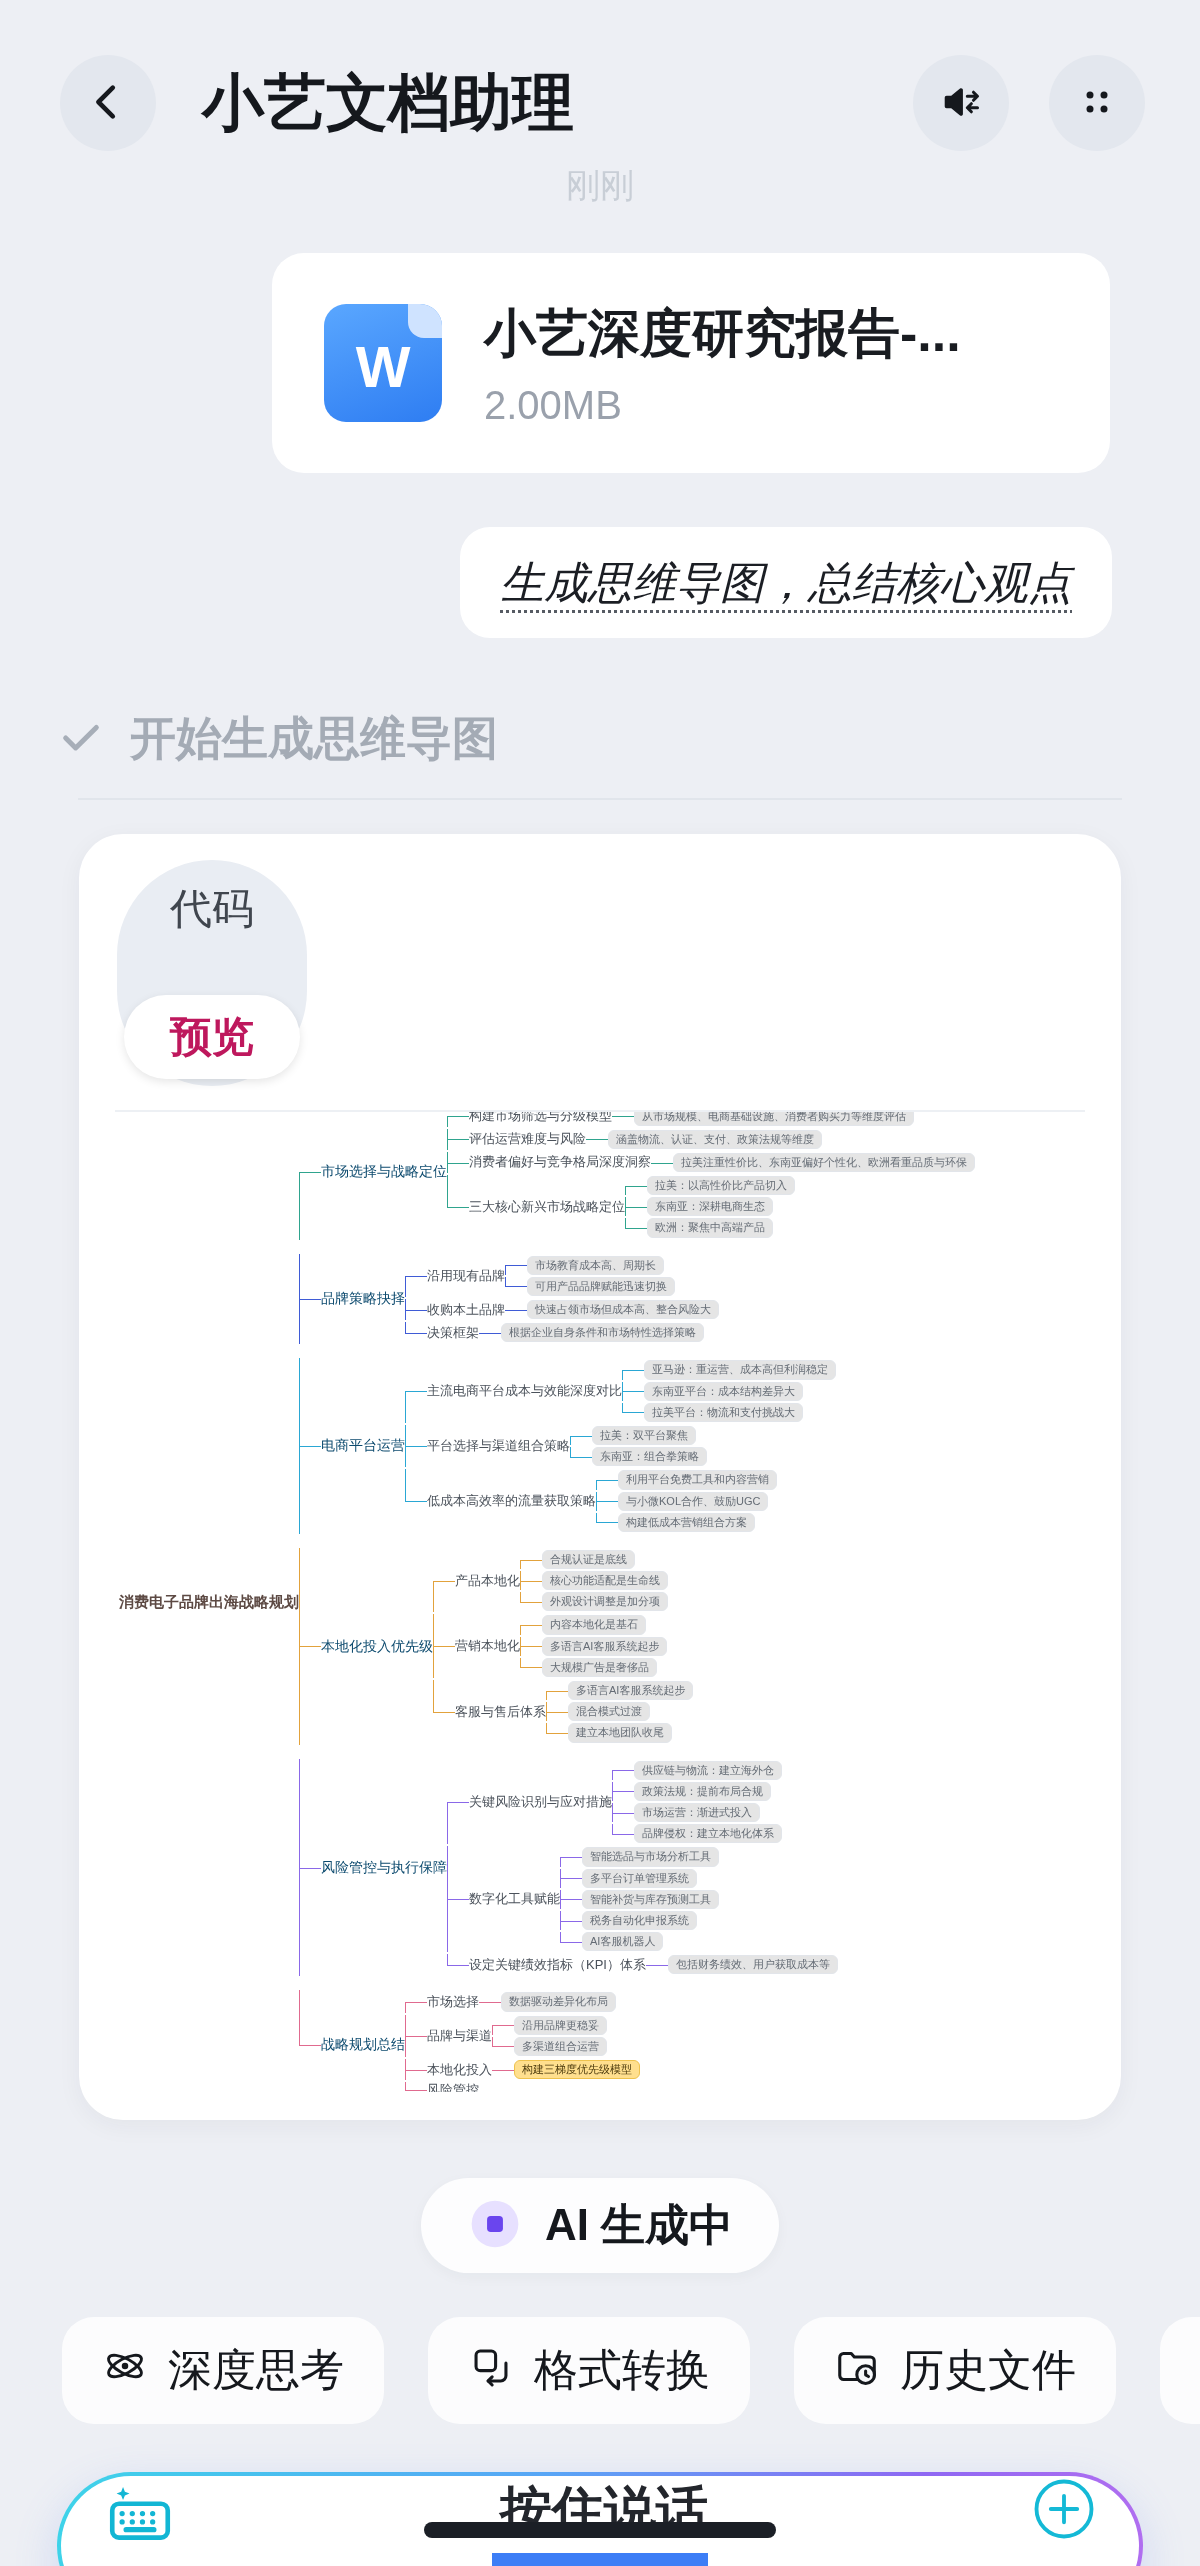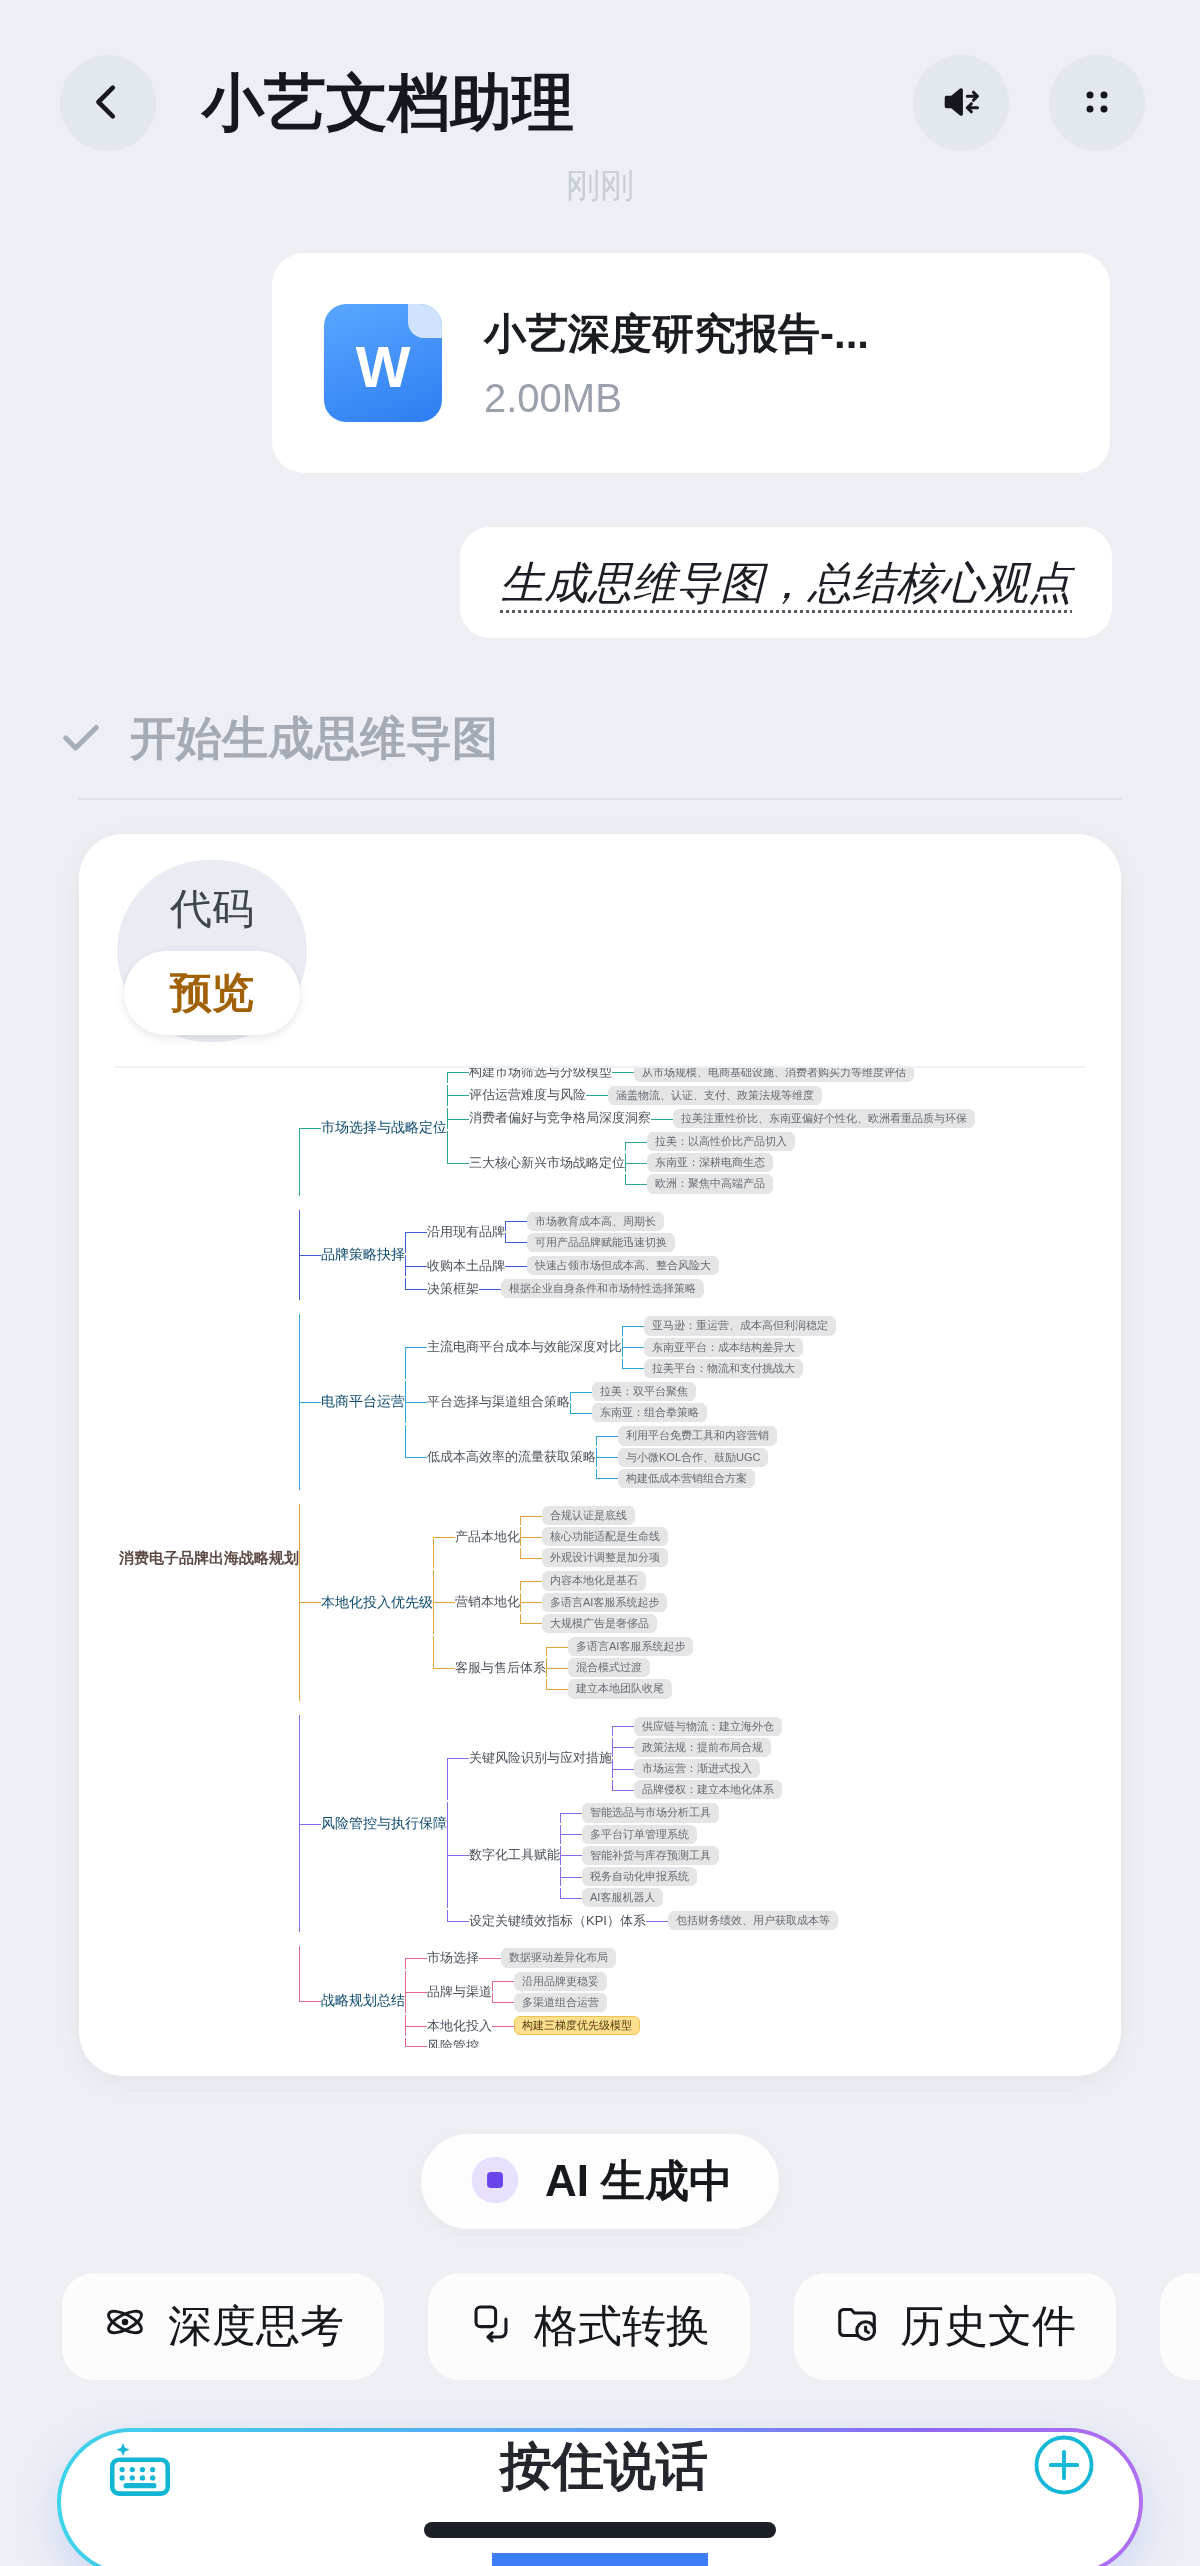--- a/index.html
+++ b/index.html
@@ -23,42 +23,42 @@
   .file-card-row{display:flex;justify-content:flex-end;padding-right:90px;margin-top:50px;}
   .file-card{display:flex;align-items:center;background:#fff;border-radius:32px;
     width:838px;height:220px;box-sizing:border-box;padding-left:52px;}
   .file-icon{width:118px;height:118px;border-radius:22px;position:relative;overflow:hidden;
     background:linear-gradient(160deg,#5aa7ff,#2e7df2);
     display:flex;align-items:center;justify-content:center;flex:none;}
   .file-icon::after{content:'';position:absolute;top:0;right:0;width:34px;height:34px;
     background:#cfe3ff;border-bottom-left-radius:16px;}
   .file-badge{color:#fff;font-size:58px;font-weight:700;margin-top:6px;}
   .file-meta{margin-left:42px;min-width:0;}
-  .file-title{font-size:42px;font-weight:600;color:#191c21;white-space:nowrap;}
+  .file-title{font-size:52px;font-weight:600;color:#191c21;white-space:nowrap;}
   .file-size{font-size:40px;color:#9aa1ac;margin-top:14px;}
 
   
   .bubble-row{display:flex;justify-content:flex-end;padding-right:88px;margin-top:54px;}
   .user-bubble{background:#fff;border-radius:30px;padding:28px 40px;}
   .bubble-text{font-size:44px;color:#1b1e24;line-height:1.25;
     text-decoration-line:underline;text-decoration-style:dotted;
     text-decoration-color:#565b63;text-decoration-thickness:3px;text-underline-offset:12px;font-style:italic;}
 
   
   .status-row{display:flex;align-items:center;margin:70px 0 0 58px;}
   .status-text{font-size:46px;font-weight:700;color:#a4abb5;margin-left:26px;}
   .status-divider{height:2px;background:#e1e5eb;margin:28px 78px 0;}
 
   
   .preview-card{margin:34px 79px 0;background:#fff;border-radius:44px;
     padding:26px 26px 28px;box-shadow:0 6px 24px rgba(30,40,60,.05);box-sizing:border-box;}
   .tabs{display:inline-flex;background:#e9edf3;border-radius:999px;padding:7px;margin-left:12px;flex-direction:column;}
   .tab{border:none;background:transparent;font-size:42px;color:#40464e;
     padding:14px 46px;border-radius:999px;}
-  .tab.active{background:#fff;font-weight:700;color:#a16207;box-shadow:0 3px 10px rgba(0,0,0,.10);}
+  .tab.active{background:#fff;font-weight:700;color:#be185d;box-shadow:0 3px 10px rgba(0,0,0,.10);margin-top:44px;}
   .card-divider{height:2px;background:#edf0f4;margin:24px 10px 0;}
 
   
   .mm-viewport{height:980px;overflow:hidden;display:flex;align-items:center;padding-left:14px;}
   .mm-node{display:flex;align-items:center;}
   .mm-label{white-space:nowrap;line-height:1.25;}
   .mm-d0{font-size:15px;font-weight:700;color:#5d4a44;}
   .mm-d1{font-size:14px;font-weight:400;color:#0c4a6e;}
   .mm-d2{font-size:13px;color:#4b525b;}
   .mm-d3{font-size:11px;color:#656c75;line-height:1.2;}

